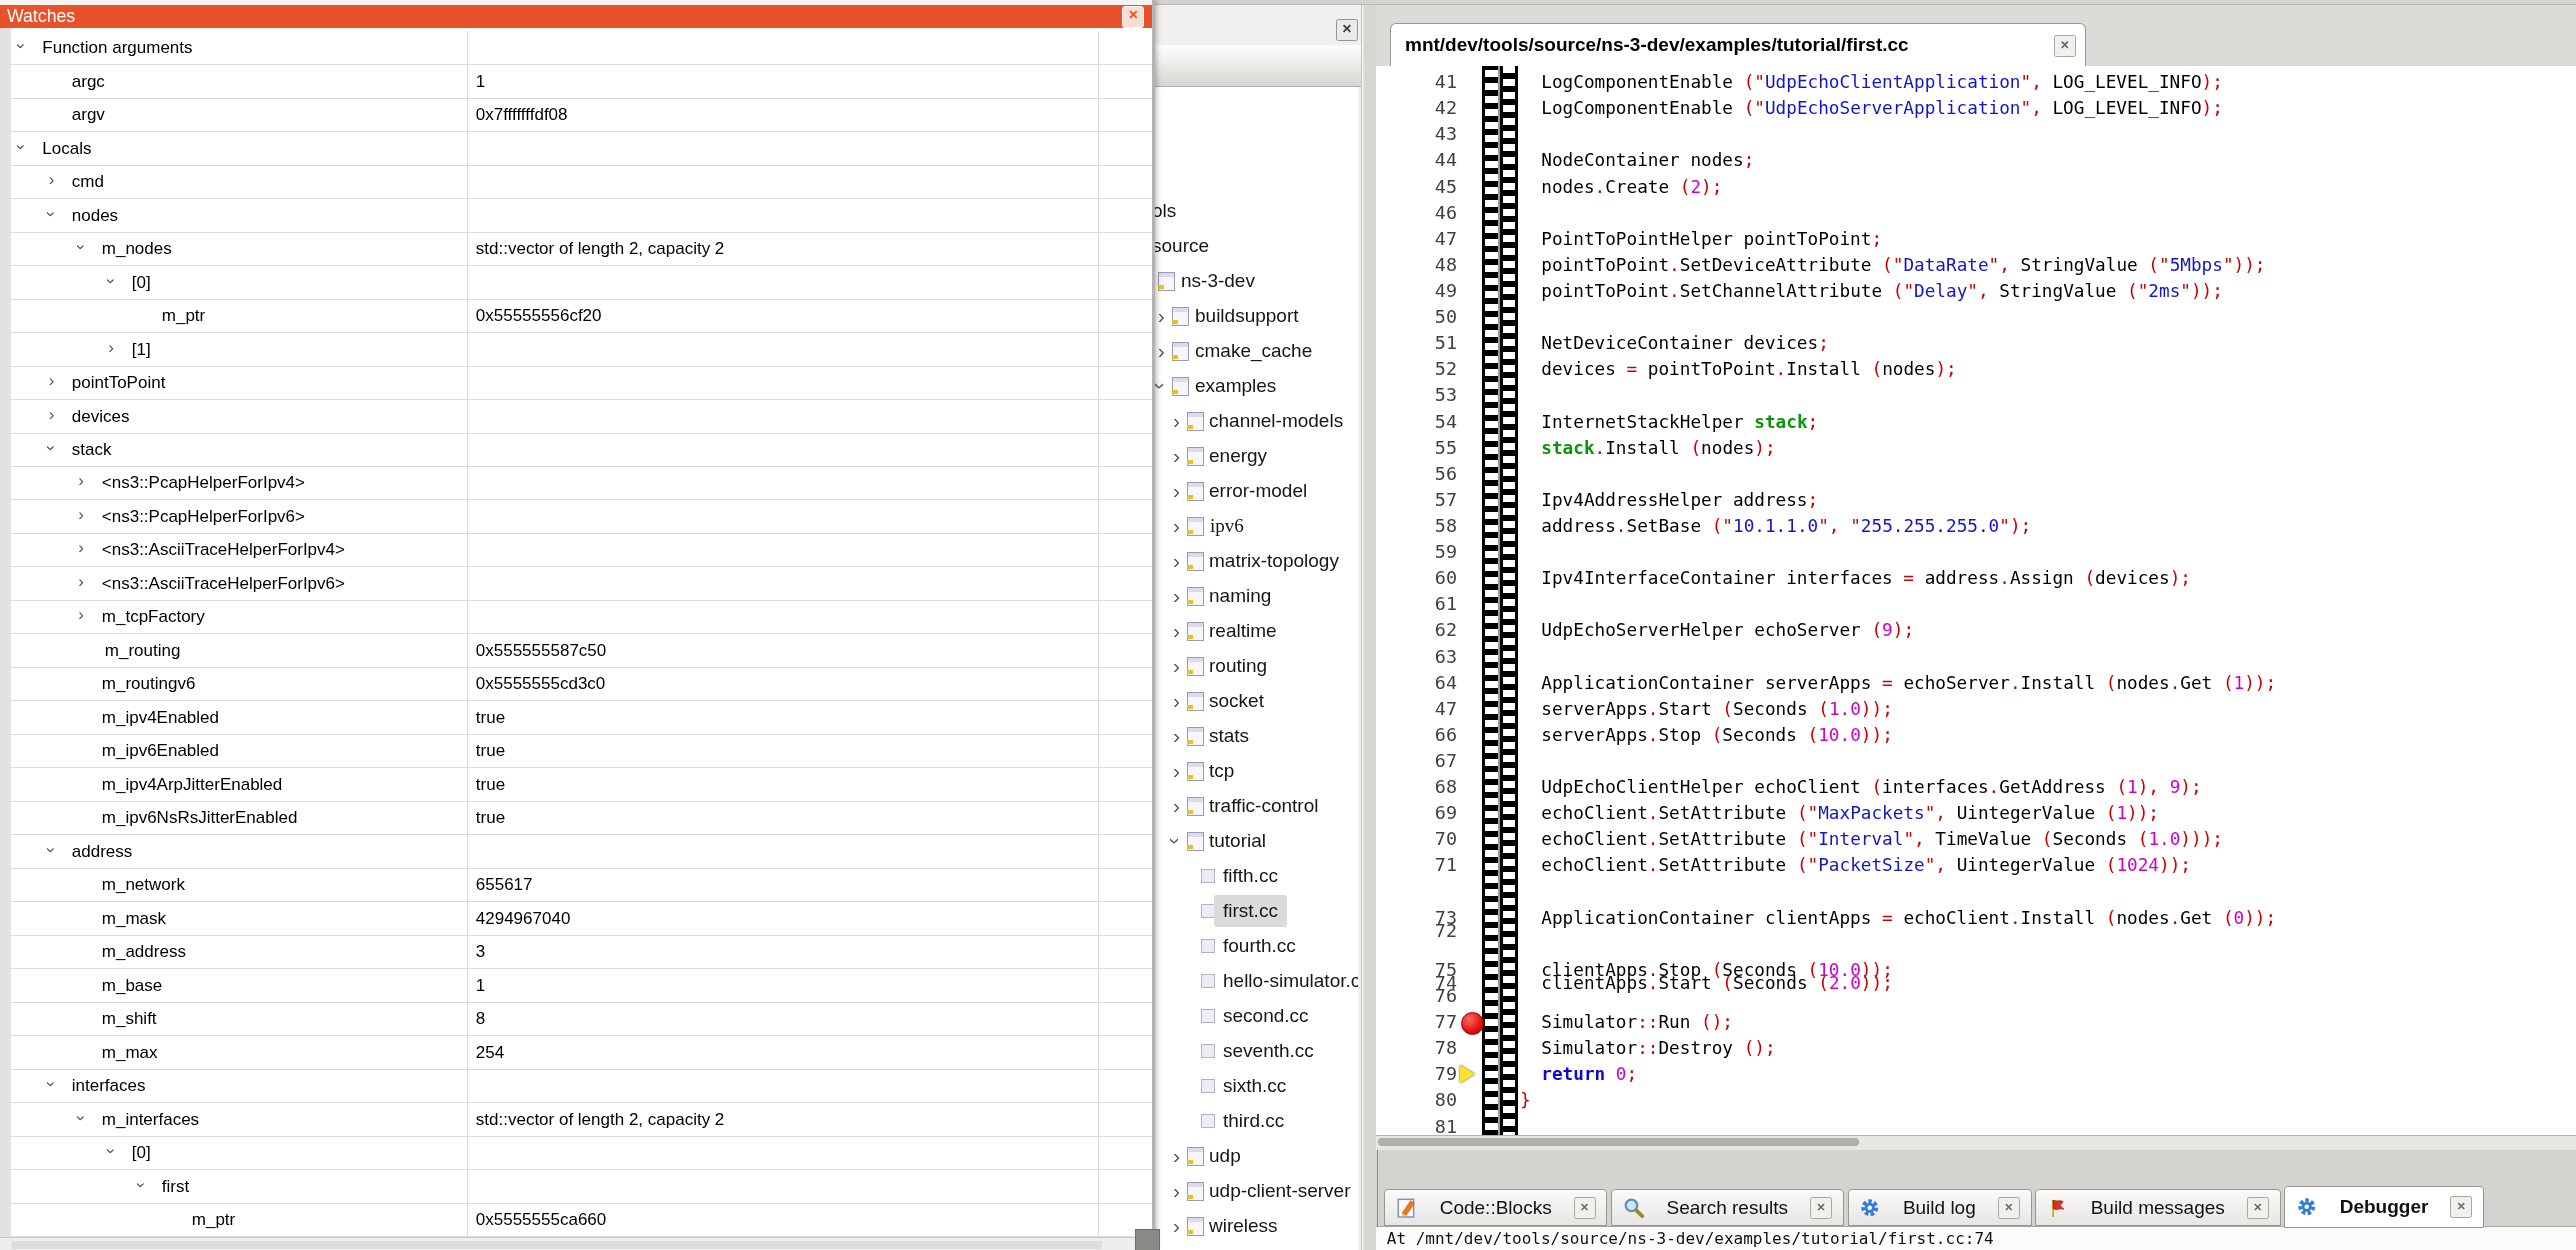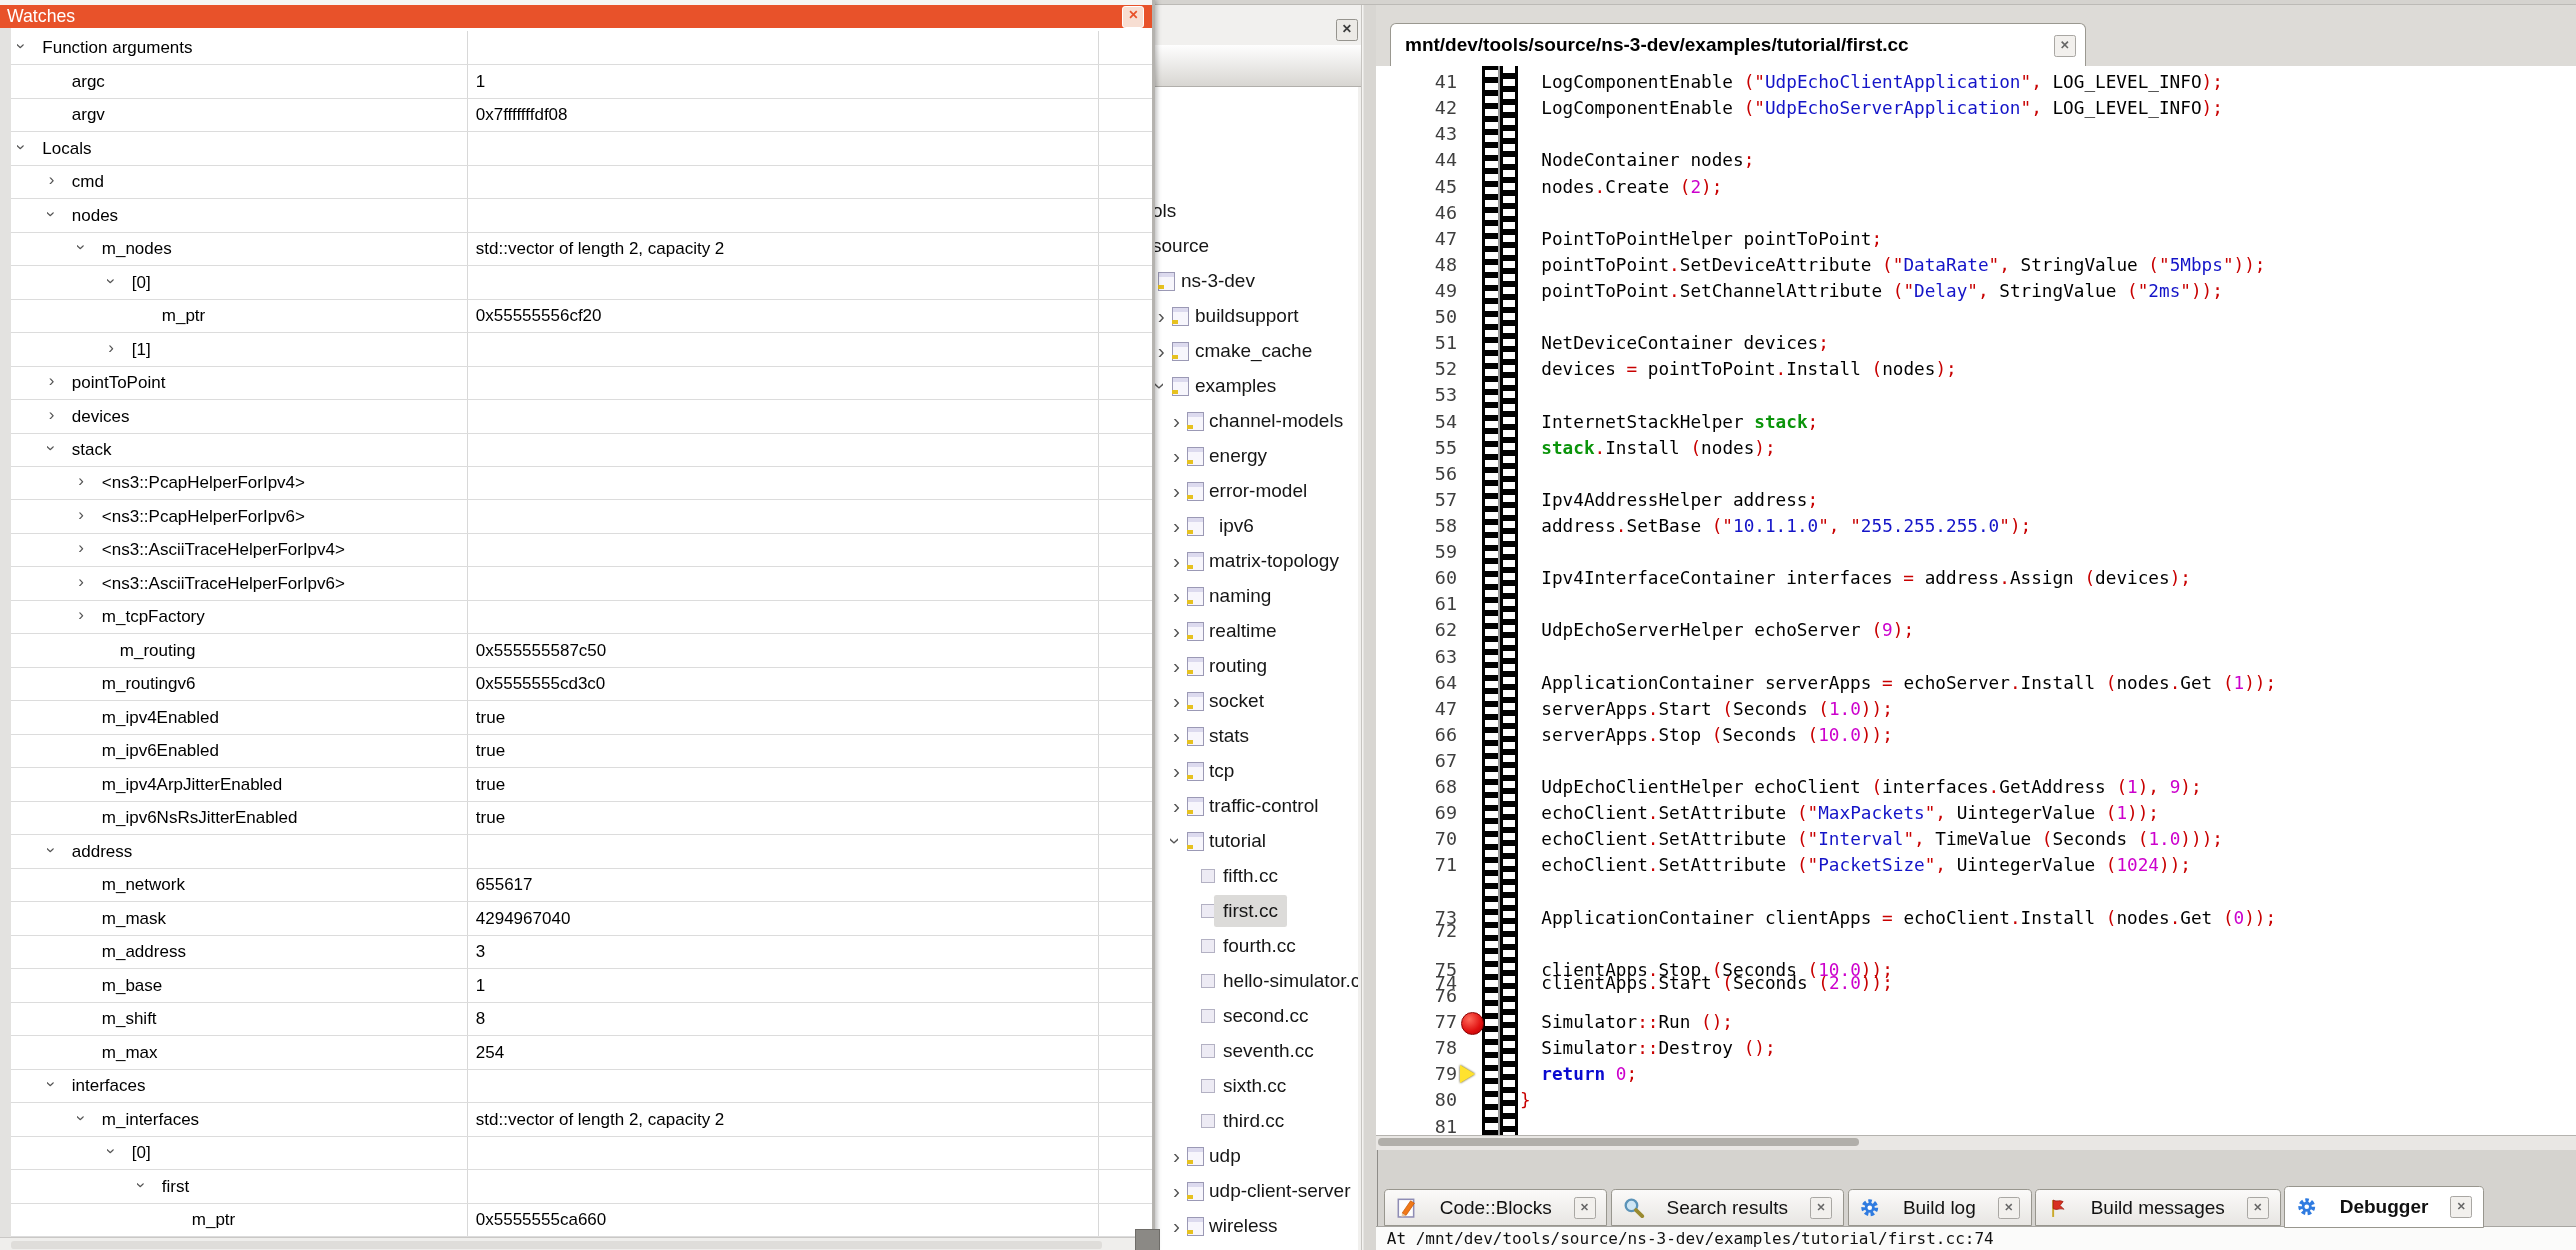--- a/index.html
+++ b/index.html
@@ -149,21 +149,21 @@
           <span class="tlabel" style="left: 57px;">energy</span>
         </div>
         <div class="titem" style="top: 388px; left: 0px;">
           <span class="chev" style="left: 15.4px;">›</span>
           <span class="dicon" style="left: 35px;"></span>
           <span class="tlabel" style="left: 57px;">error-model</span>
         </div>
         <div class="titem" style="top: 423px; left: 0px;">
           <span class="chev" style="left: 15.4px;">›</span>
           <span class="dicon" style="left: 35px;"></span>
-          <span class="tlabel" style="left: 67px;">ipv6</span>
+          <span class="tlabel" style="left: 58px; font-family: Liberation Serif, serif;">ipv6</span>
         </div>
         <div class="titem" style="top: 458px; left: 0px;">
           <span class="chev" style="left: 15.4px;">›</span>
           <span class="dicon" style="left: 35px;"></span>
           <span class="tlabel" style="left: 57px;">matrix-topology</span>
         </div>
         <div class="titem" style="top: 493px; left: 0px;">
           <span class="chev" style="left: 15.4px;">›</span>
           <span class="dicon" style="left: 35px;"></span>
           <span class="tlabel" style="left: 57px;">naming</span>
@@ -456,21 +456,21 @@
           </div>
           <div class="wrow" style="top: 539px;">
             <span class="chev" style="left: 61px;">›</span>
             <span class="wname" style="left: 91px;">&lt;ns3::AsciiTraceHelperForIpv6&gt;</span>
           </div>
           <div class="wrow" style="top: 572px;">
             <span class="chev" style="left: 61px;">›</span>
             <span class="wname" style="left: 91px;">m_tcpFactory</span>
           </div>
           <div class="wrow" style="top: 606px;">
-            <span class="wname" style="left: 109px;">m_routing</span>
+            <span class="wname" style="left: 94px;">m_routing</span>
             <span class="wval">0x555555587c50</span>
           </div>
           <div class="wrow" style="top: 639px;">
             <span class="wname" style="left: 91px;">m_routingv6</span>
             <span class="wval">0x5555555cd3c0</span>
           </div>
           <div class="wrow" style="top: 673px;">
             <span class="wname" style="left: 91px;">m_ipv4Enabled</span>
             <span class="wval">true</span>
           </div>

